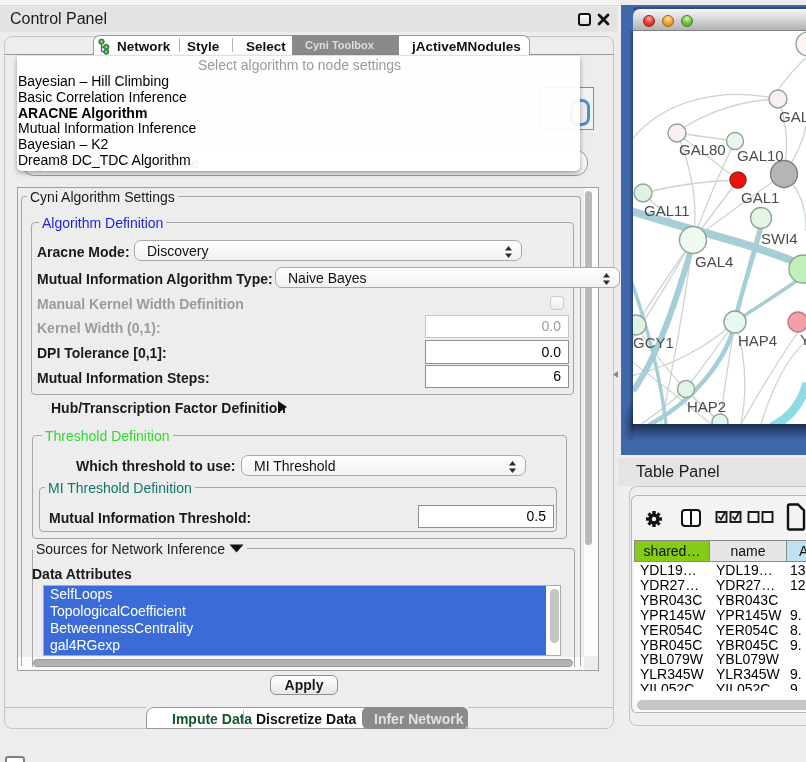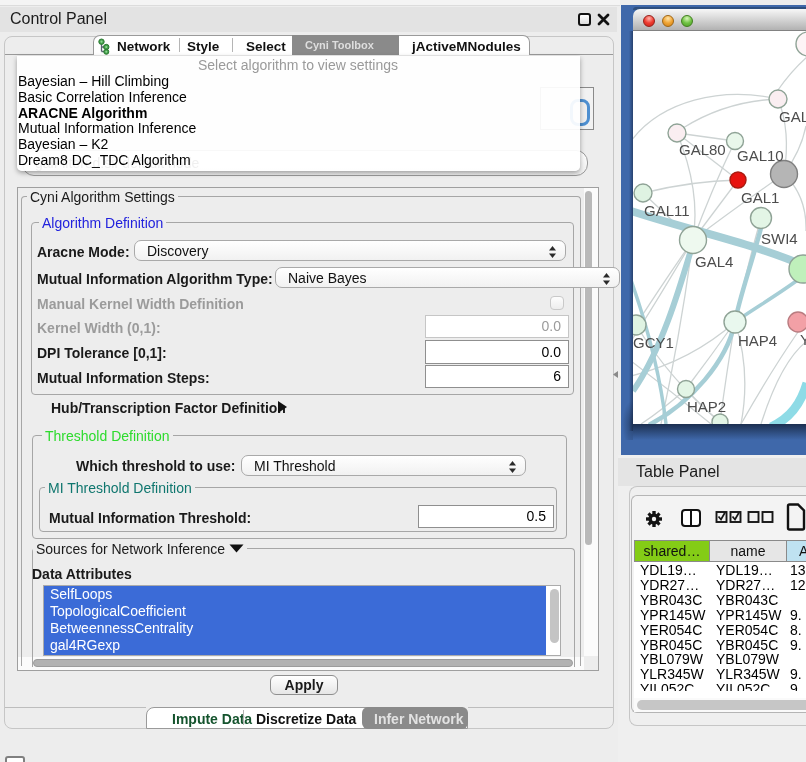--- a/index.html
+++ b/index.html
@@ -60,21 +60,21 @@
 <div class="abs" style="left:18px;top:657px;width:566px;height:13px;background:#fbfbfb;"></div>
 <div class="abs" style="left:33px;top:659px;width:540px;height:8px;background:#b2b2b2;border:1px solid #9c9c9c;border-radius:5px;"></div>
 
 <div class="abs" style="left:21px;top:196px;width:560px;height:470px;border:1px solid #a6a6a6;border-bottom:none;border-radius:4px 4px 0 0;"></div>
 <div class="abs gtitle" style="left:27px;top:189px;color:#1a1a1a;">Cyni Algorithm Settings</div>
 
 <div class="group" style="left:31px;top:222px;width:543px;height:173px;"></div>
 <div class="abs gtitle" style="left:39px;top:215px;color:#2222dd;">Algorithm Definition</div>
 
 <div class="abs lbl" style="left:37px;top:244px;">Aracne Mode:</div>
-<div class="combo" style="left:134px;top:240px;width:432px;height:21px;">
+<div class="combo" style="left:134px;top:240px;width:388px;height:21px;">
     <span style="position:absolute;left:12px;top:2px;">Discovery</span>
     <span class="ar"><svg width="9" height="12" viewBox="0 0 9 12">
         <path d="M4.5 0 L8 4.5 L1 4.5 Z" fill="#2a2a2a"></path>
         <path d="M4.5 12 L8 7.5 L1 7.5 Z" fill="#2a2a2a"></path>
       </svg></span>
   </div>
 <div class="abs lbl" style="left:37px;top:271px;">Mutual Information Algorithm Type:</div>
 <div class="combo" style="left:275px;top:267px;width:345px;height:21px;">
     <span style="position:absolute;left:12px;top:2px;">Naive Bayes</span>
     <span class="ar"><svg width="9" height="12" viewBox="0 0 9 12">
@@ -133,21 +133,21 @@
 <div class="abs" style="left:362px;top:707px;width:106px;height:22px;background:#8a8a8a;border-radius:6px;"></div>
 <div class="abs" style="left:374px;top:711px;font-size:14px;font-weight:bold;color:#e2e2e2;">Infer Network</div>
 
 <div class="abs" style="left:5px;top:756px;width:20px;height:12px;border:2px solid #808080;border-radius:3px;background:#fff;"></div>
 
 <div class="abs" style="left:540px;top:87px;width:54px;height:43px;border:1px solid #8a8a8a;background:#f2f2f2;"></div>
 <div class="abs" style="left:570px;top:99px;width:20px;height:27px;border:3px solid #4e8fd0;border-radius:8px;background:#eee;"></div>
 <div class="abs" style="left:22px;top:150px;width:566px;height:26px;border:1px solid #9a9a9a;border-radius:12px;background:linear-gradient(#fff,#eee);font-size:14px;color:#222;line-height:24px;padding-left:12px;">galFiltered.sif default node</div>
 
 <div class="abs" style="left:17px;top:56px;width:563px;height:115px;background:rgba(255,255,255,0.93);border-radius:0 0 5px 5px;box-shadow:0 2px 5px rgba(0,0,0,0.35);"></div>
-<div class="abs" style="left:198px;top:57px;font-size:14px;color:#9a9a9a;">Select algorithm to view settings</div>
+<div class="abs" style="left:198px;top:57px;font-size:14px;color:#9a9a9a;">Select algorithm to node settings</div>
 <div class="abs" style="left:18px;top:74px;font-size:14px;color:#000;line-height:15.8px;">Bayesian – Hill Climbing<br>Basic Correlation Inference<br><b>ARACNE Algorithm</b><br>Mutual Information Inference<br>Bayesian – K2<br>Dream8 DC_TDC Algorithm</div>
 
 <svg class="abs" style="left:612px;top:370px;" width="7" height="9" viewBox="0 0 7 9">
     <path d="M6 1 L1 4.5 L6 8 Z" fill="#8a8a8a"></path>
   </svg>
 
 <div class="abs" style="left:621px;top:0;width:185px;height:455px;background:#3f68aa;"></div>
 <div class="abs" style="left:621px;top:0;width:185px;height:5px;background:#ededed;"></div>
 
 <div class="abs" style="left:633px;top:424px;width:173px;height:16px;background:linear-gradient(rgba(16,28,50,0.75),rgba(63,104,170,0));"></div>

